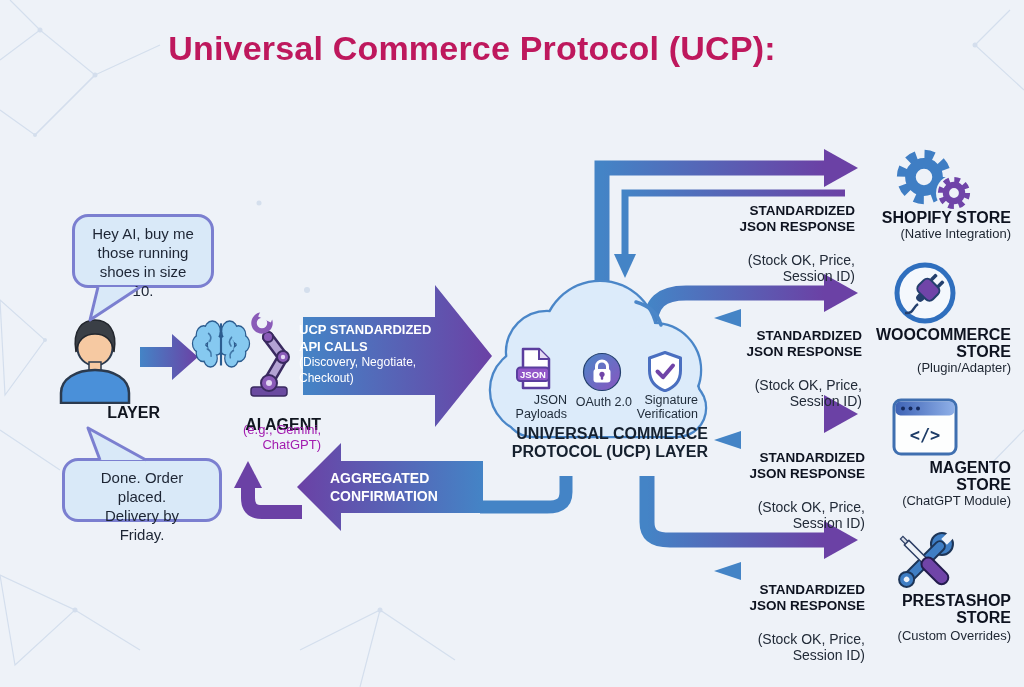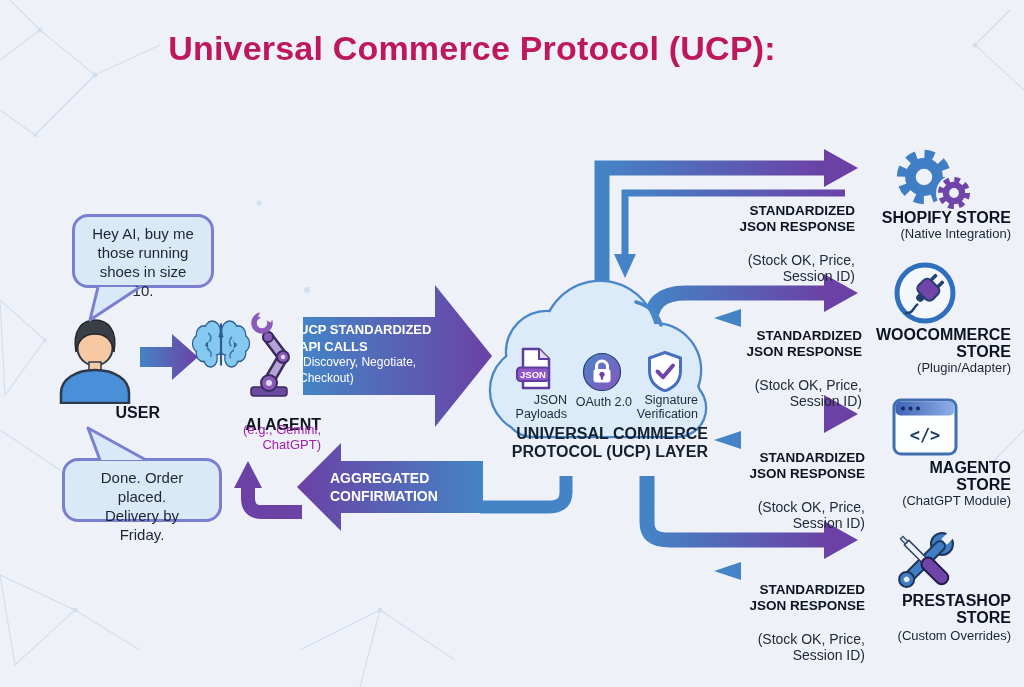--- a/index.html
+++ b/index.html
@@ -144,21 +144,21 @@
 <svg class="tail" style="left:76px;top:282px" width="80" height="44">
   <path d="M22 5 L14 38 L64 5" fill="#d9e9f8" stroke="#7b7fd0" stroke-width="3" stroke-linejoin="round"></path>
 </svg>
 
 <svg class="abs z2" style="left:48px;top:312px" width="95" height="92" viewBox="0 0 95 92">
   <circle cx="47" cy="36" r="17.5" fill="#f6c9a2" stroke="#2b3a4e" stroke-width="2"></circle>
   <path d="M28 40 C24 17 35 8 47 8 C59 8 70 17 66 40 C64 28 58 22 47 22 C36 22 30 28 28 40 Z" fill="#3a3f46" stroke="#23272e" stroke-width="1.5"></path>
   <rect x="41" y="50" width="12" height="9" fill="#f6c9a2" stroke="#2b3a4e" stroke-width="1.5"></rect>
   <path d="M13 91 V81 C13 67 28 58 47 58 C66 58 81 67 81 81 V91 Z" fill="#4a90d9" stroke="#2b3a4e" stroke-width="2.5"></path>
 </svg>
-<div class="abs ctr actor-name z2" style="left:30px;top:404px;width:130px">USER</div>
+<div class="abs ctr actor-name z2" style="left:30px;top:404px;width:130px">LAYER</div>
 
 <div class="bubble abs pre" style="left:62px;top:458px;width:160px;height:64px">Done. Order placed.
 Delivery by Friday.</div>
 <svg class="tail" style="left:80px;top:424px" width="80" height="40">
   <path d="M20 36 L8 4 L66 36" fill="#d9e9f8" stroke="#7b7fd0" stroke-width="3" stroke-linejoin="round"></path>
 </svg>
 
 <svg class="abs z2" style="left:188px;top:306px" width="108" height="96" viewBox="0 0 108 96">
   <g transform="translate(2,8) scale(0.62,0.78)">
     <g stroke="#2b5c8f" stroke-width="4" fill="#86c9f0">

